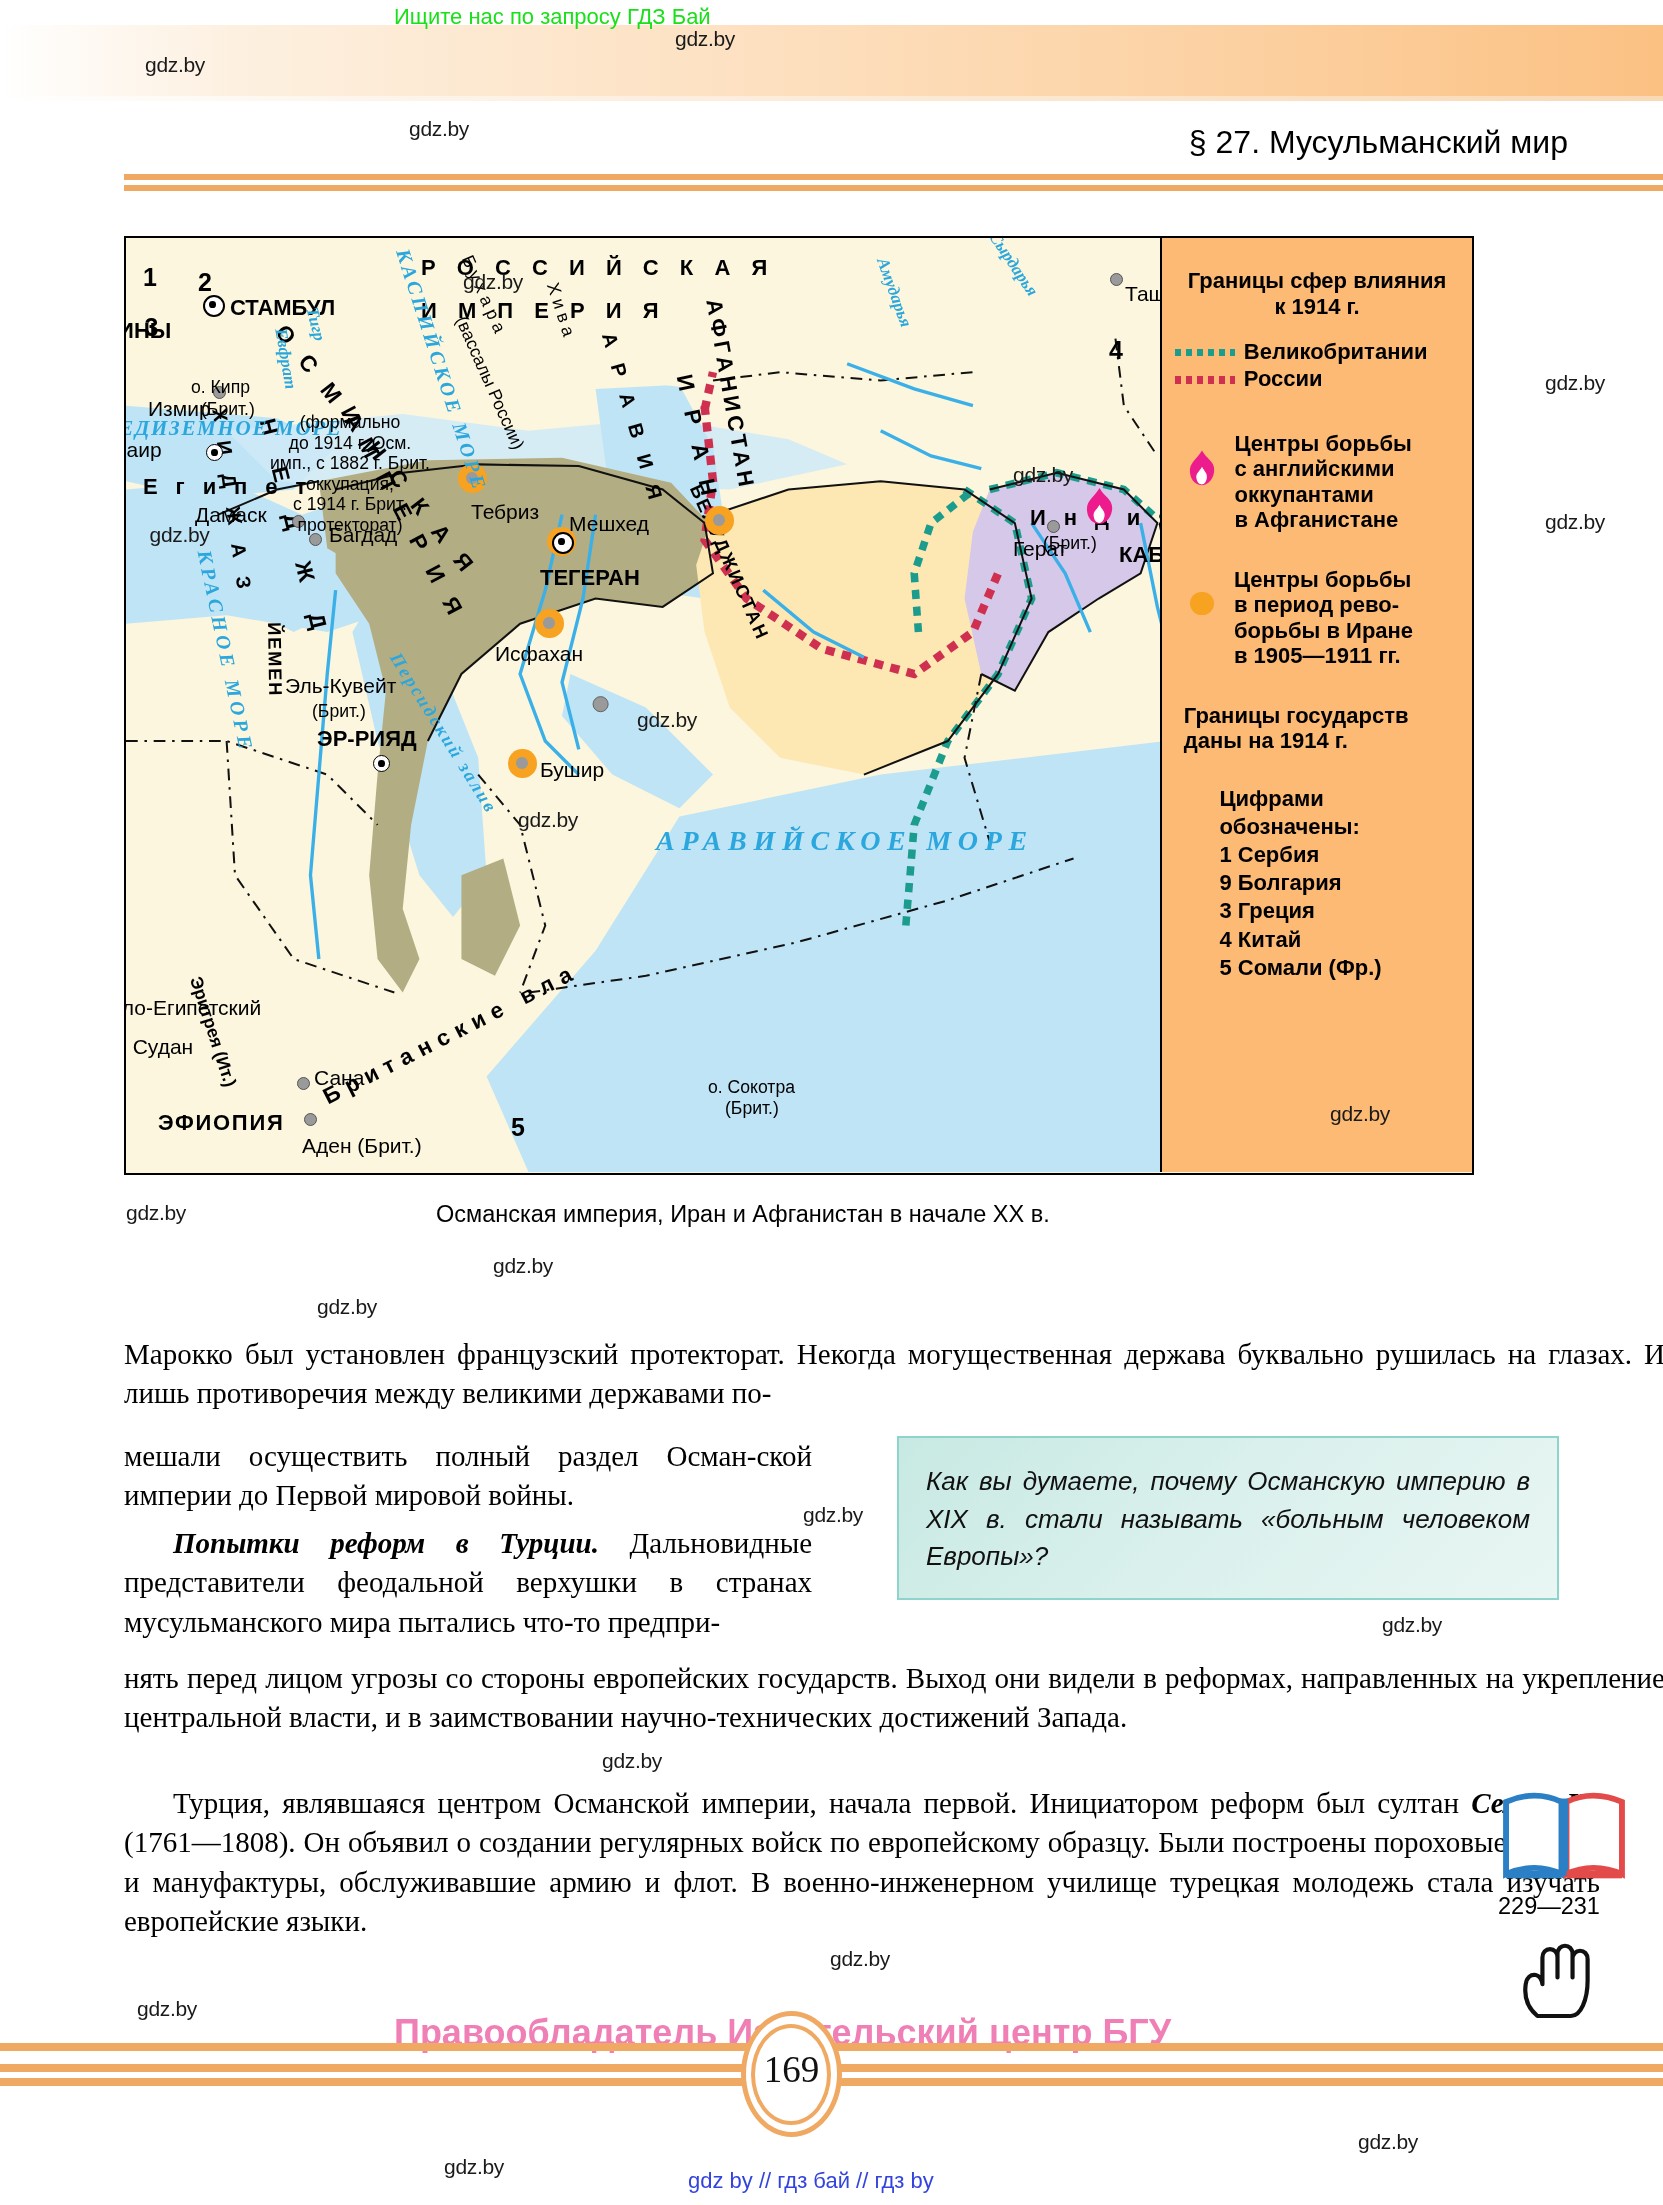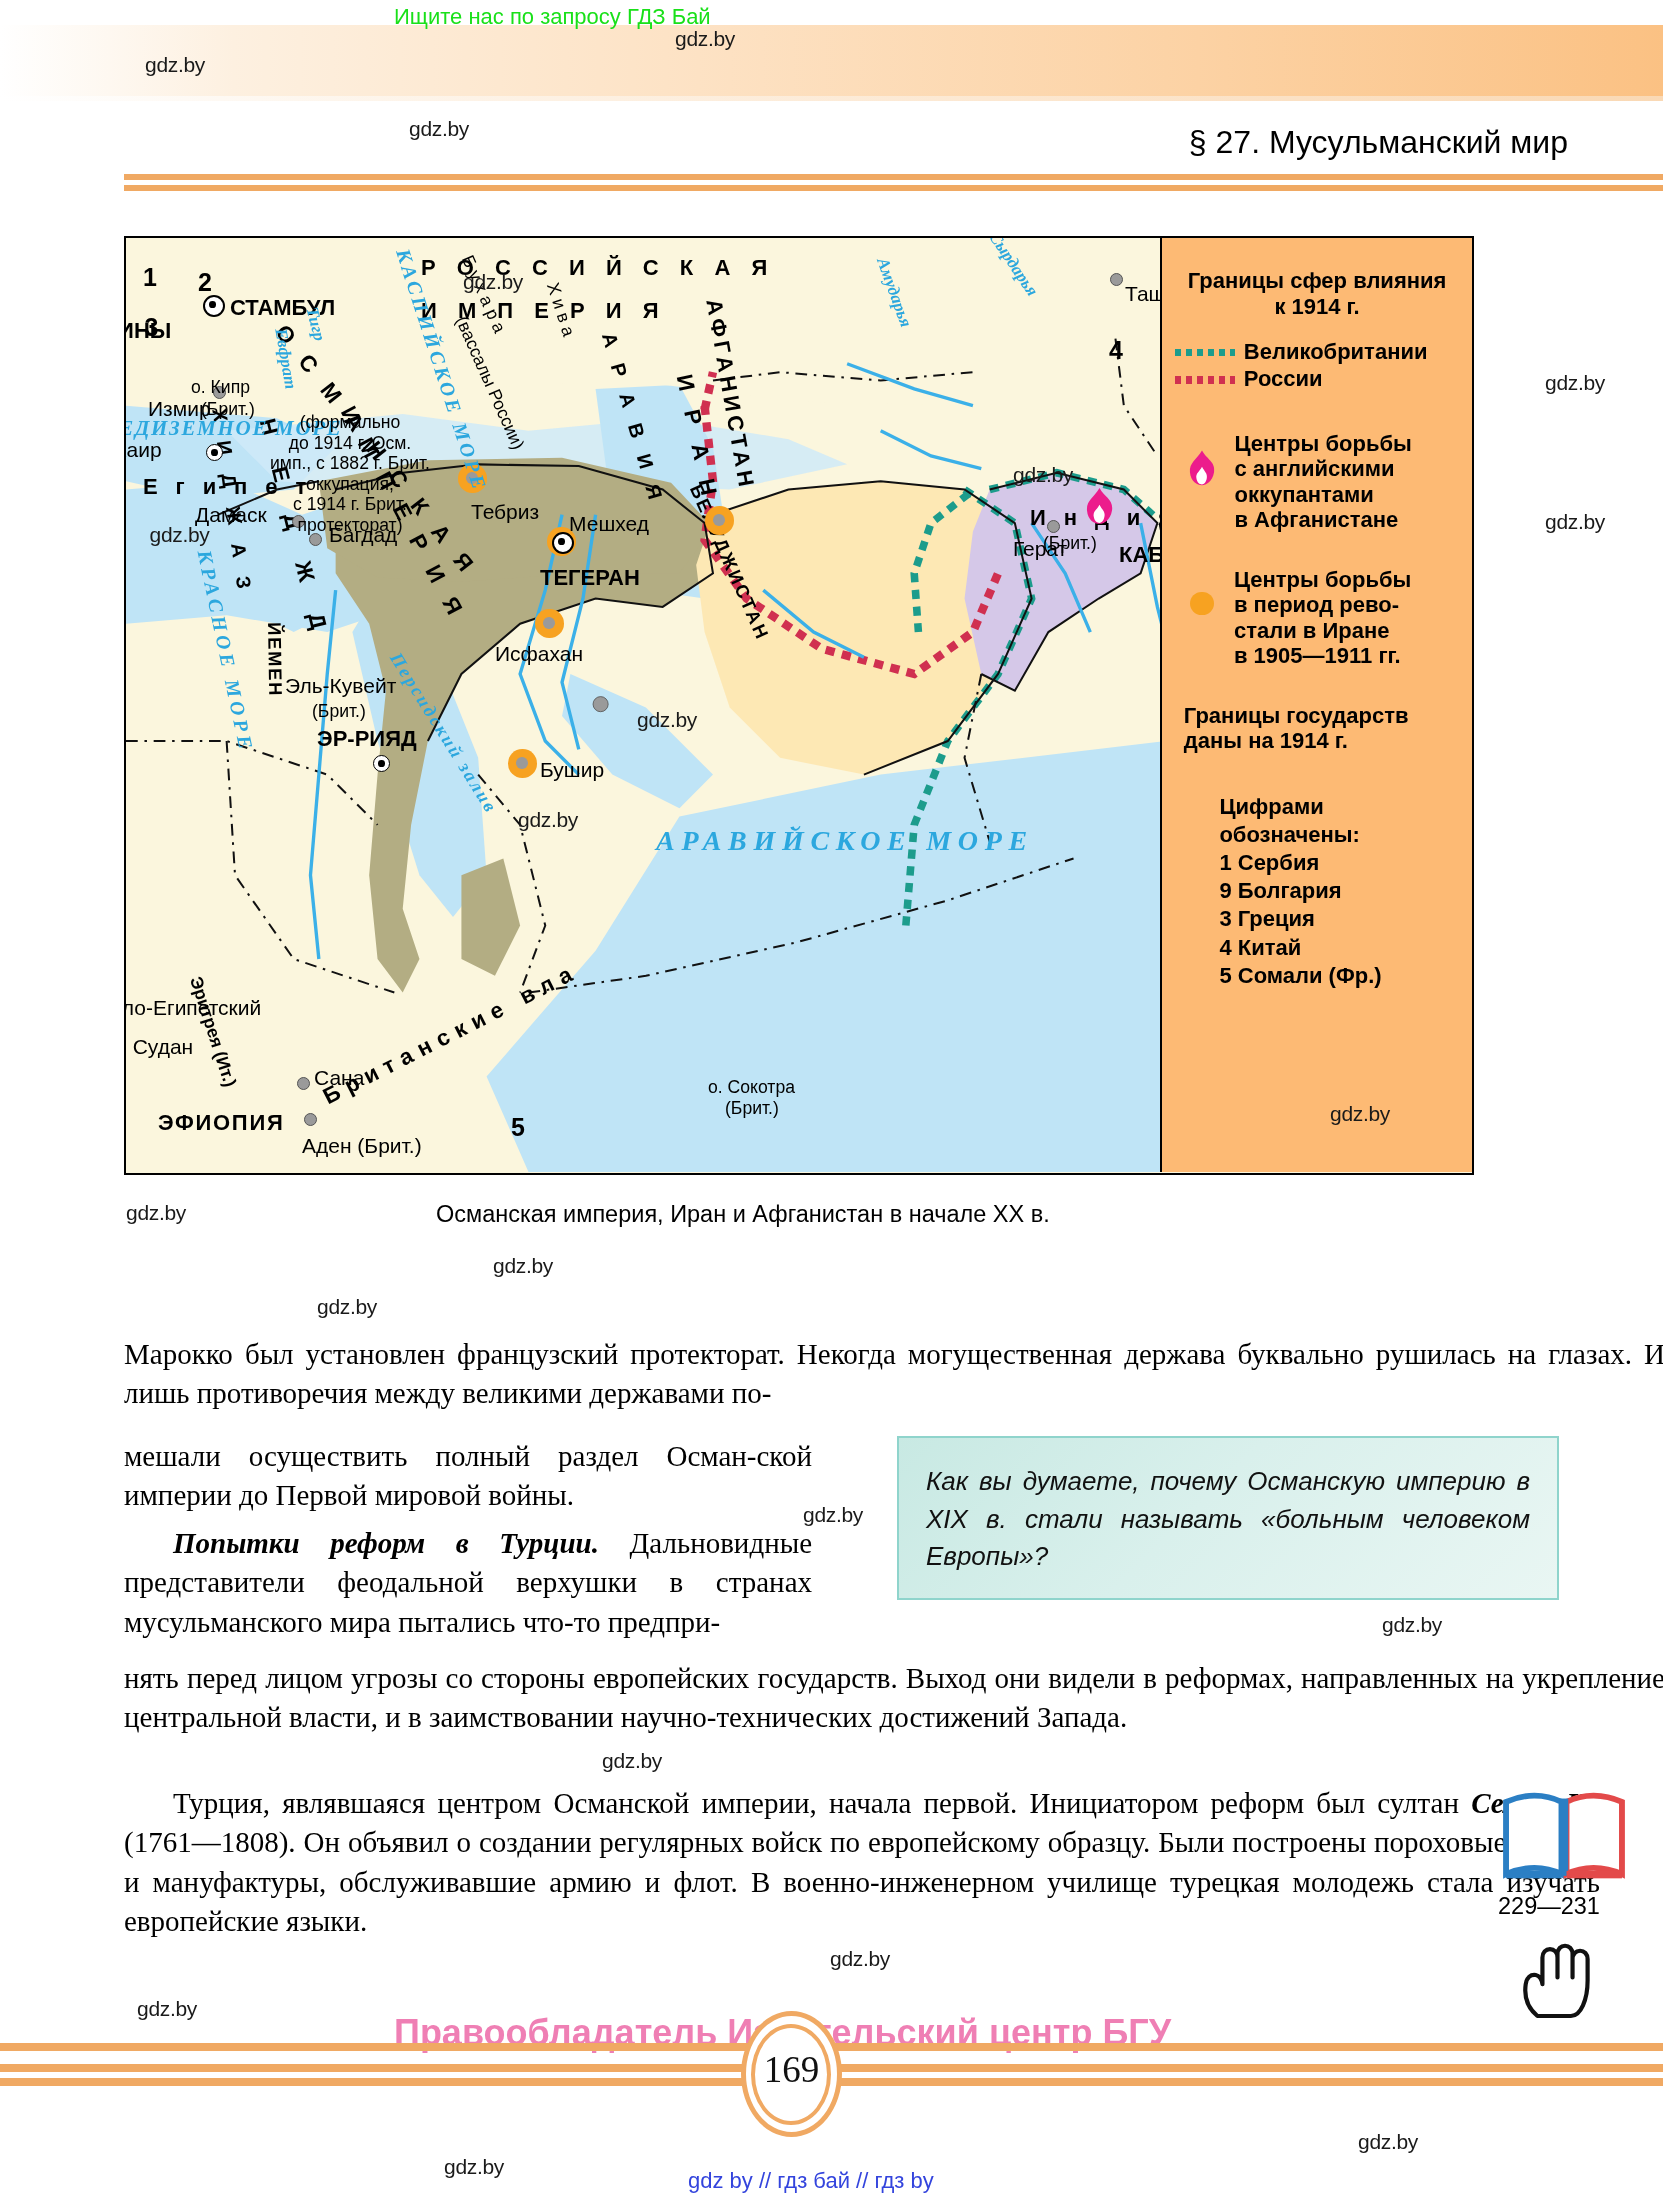--- a/index.html
+++ b/index.html
@@ -331,31 +331,31 @@
           <span style="display:block">оккупантами</span>
           <span style="display:block">в Афганистане</span>
         </span>
       </div>
 
       <div class="lg-row" style="margin-top:34px;">
         <span class="lg-dot"></span>
         <span class="lg-txt">
           <span style="display:block">Центры борьбы</span>
           <span style="display:block">в период рево-</span>
-          <span style="display:block">стали в Иране</span>
+          <span style="display:block">борьбы в Иране</span>
           <span style="display:block">в 1905—1911 гг.</span>
         </span>
       </div>
 
       <div style="margin-top:34px;margin-left:8.4px;">
         <div class="lg-txt">Границы государств</div>
         <div class="lg-txt">даны на 1914 г.</div>
       </div>
 
-      <div style="margin-top:39px;margin-left:44px;">
+      <div style="margin-top:31px;margin-left:44px;">
         <div class="lg-nums">Цифрами</div>
         <div class="lg-nums">обозначены:</div>
         <div class="lg-nums">1 Сербия</div>
         <div class="lg-nums">9 Болгария</div>
         <div class="lg-nums">3 Греция</div>
         <div class="lg-nums">4 Китай</div>
         <div class="lg-nums">5 Сомали (Фр.)</div>
       </div>
     </div>
     <div class="abs wm" style="left:168px;top:864px;">gdz.by</div>

